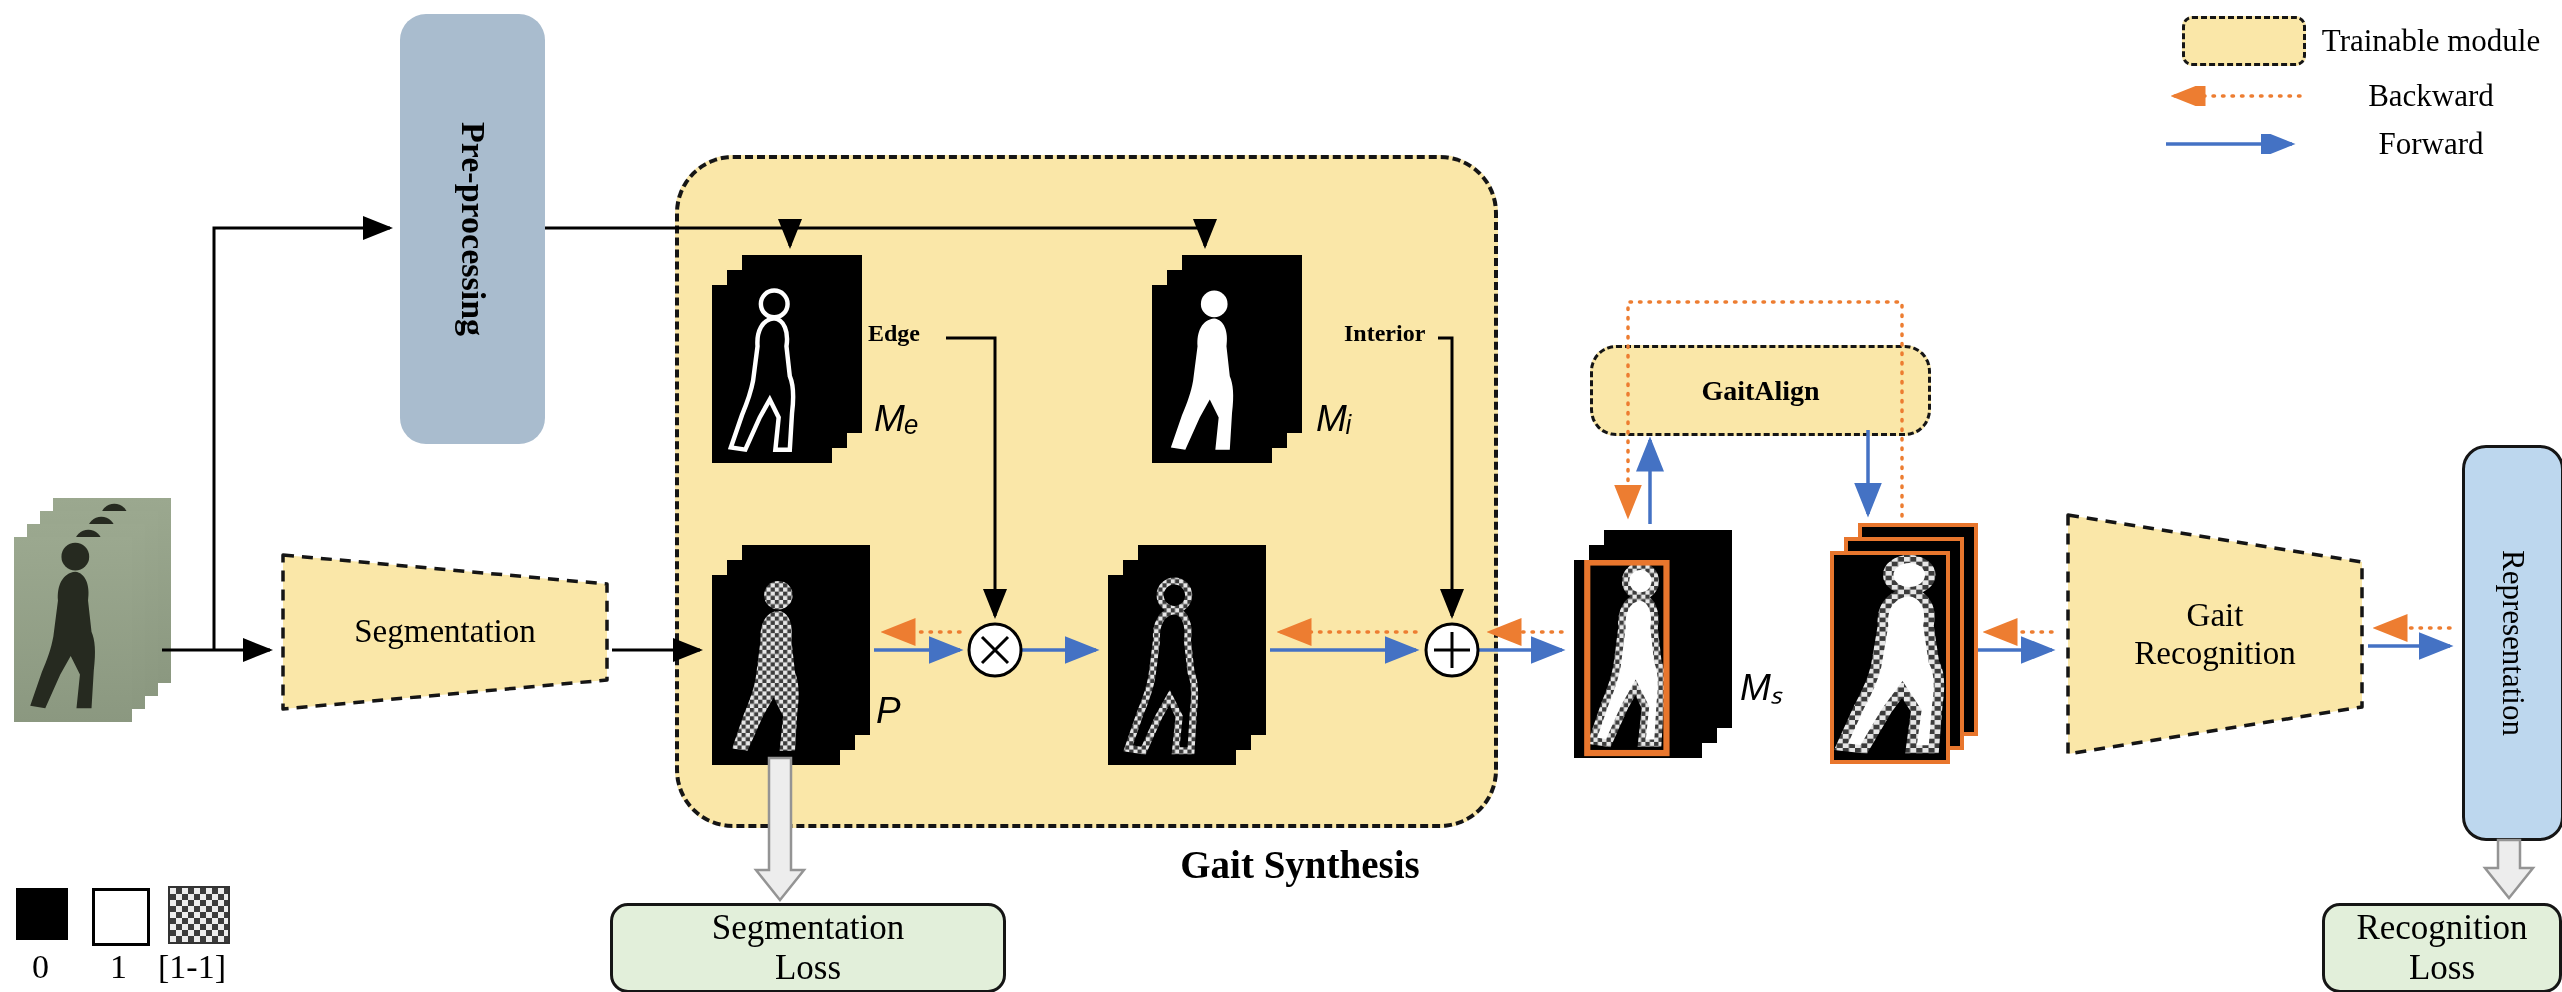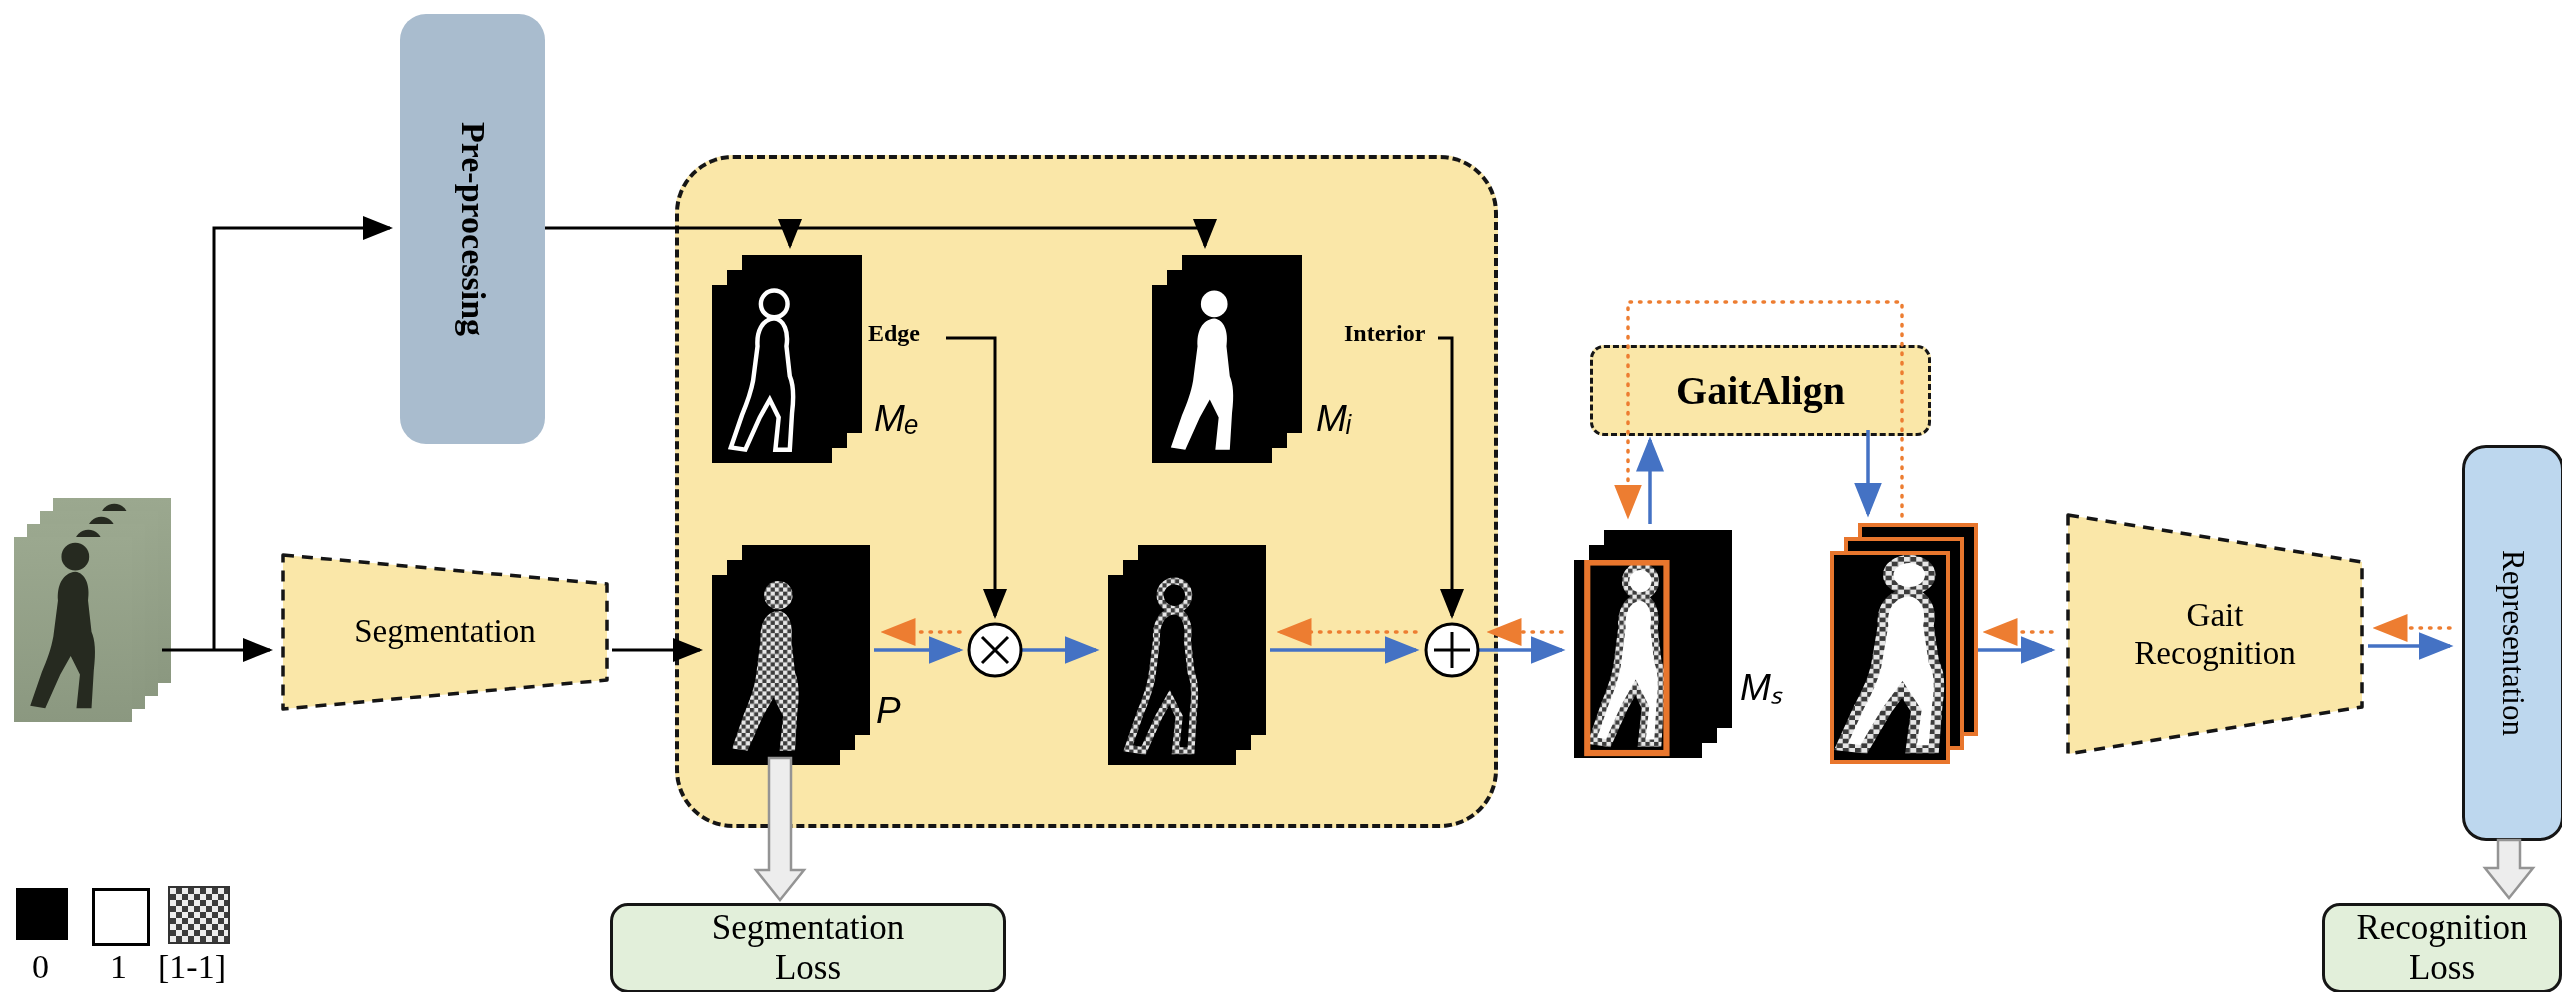--- a/index.html
+++ b/index.html
@@ -4,21 +4,21 @@
 <style>
   html,body{margin:0;padding:0;background:#fff}
   .canvas{position:relative;width:2562px;height:992px;font-family:"Liberation Serif",serif;color:#000;overflow:hidden;background:#fff}
   .abs{position:absolute}
   .flexc{display:flex;align-items:center;justify-content:center;text-align:center}
   .synth{background:#FAE7A8;border:4px dashed #151515;border-radius:58px}
   .pre{background:#A9BCCE;border-radius:26px;font-weight:bold;font-size:34px}
   .vtext{writing-mode:vertical-rl}
   .repr{background:#BDD7EE;border:3px solid #151515;border-radius:24px;font-size:31px}
   .loss{background:#E2EFDA;border:3px solid #151515;border-radius:18px;font-size:35px;line-height:1.15;white-space:pre-line}
-  .galign{background:#FAE7A8;border:3.5px dashed #151515;border-radius:14px;font-weight:bold;font-size:40px}
+  .galign{background:#FAE7A8;border:3.5px dashed #151515;border-radius:26px;font-weight:bold;font-size:28px}
   .traplbl{position:absolute;inset:0;display:flex;align-items:center;justify-content:center;font-size:33px;white-space:pre-line;text-align:center;line-height:1.15}
   .lbl-bold{font-weight:bold;font-size:24px}
   .math{font-family:Liberation Sans, sans-serif;font-style:italic;font-size:37px}
   .synlbl{font-weight:bold;font-size:39px;text-align:center}
   .stack{position:absolute}
   .layer{position:absolute;background:#000}
   .layer.orange{border:4px solid #E8762D}
   .photo{background:linear-gradient(#9ba88f,#8b9880)}
   .sil{display:block;width:100%;height:100%}
   .sil-edge{fill:none;stroke:#fff;stroke-width:4}
@@ -64,20 +64,21 @@
       <marker id="mk-blue" markerWidth="10" markerHeight="8" refX="9" refY="4" orient="auto">
           <path d="M0 0 L10 4 L0 8 Z" fill="#4472C4"></path>
         </marker>
       <marker id="mk-orange" markerWidth="10" markerHeight="8" refX="9" refY="4" orient="auto">
           <path d="M0 0 L10 4 L0 8 Z" fill="#ED7D31"></path>
         </marker>
     </defs>
   </svg>
 
   <div class="abs synth" style="left:675px;top:155px;width:815px;height:665px"></div>
+  <div class="abs synlbl" style="left:1085px;top:842px;width:430px">Gait Synthesis</div>
 
   <div class="abs pre flexc vtext" style="left:400px;top:14px;width:145px;height:430px">Pre-processing</div>
 
   <div class="stack" style="left:14px;top:498px;width:157px;height:224px">
     <div class="layer photo" style="left:39px;top:0;width:118px;height:185px">
         <svg class="sil" viewBox="0 0 100 160">
           <use href="#person" xlink:href="#person" class="sil-photo"></use>
         </svg>
       </div>
     <div class="layer photo" style="left:26px;top:13px;width:118px;height:185px">
@@ -181,20 +182,38 @@
 Recognition</div>
   </div>
 
   <div class="abs repr flexc vtext" style="left:2462px;top:445px;width:96px;height:390px">Representation</div>
 
   <div class="abs loss flexc" style="left:610px;top:903px;width:390px;height:84px">Segmentation
 Loss</div>
   <div class="abs loss flexc" style="left:2322px;top:903px;width:234px;height:84px">Recognition
 Loss</div>
 
+  <div class="legend">
+    <div class="sym">
+        <div class="swatch"></div>
+      </div>
+    <div class="txt">Trainable module</div>
+    <div class="sym">
+      <svg width="150" height="20">
+          <line x1="144" y1="10" x2="18" y2="10" class="ln-orange" marker-end="url(#mk-orange)"></line>
+        </svg>
+    </div>
+    <div class="txt">Backward</div>
+    <div class="sym">
+      <svg width="150" height="20">
+          <line x1="10" y1="10" x2="136" y2="10" class="ln-blue" marker-end="url(#mk-blue)"></line>
+        </svg>
+    </div>
+    <div class="txt">Forward</div>
+  </div>
 
   <div class="sq black" style="left:16px;top:888px"></div>
   <div class="sq white" style="left:92px;top:888px"></div>
   <div class="sq check" style="left:168px;top:886px;width:58px;height:54px"></div>
   <div class="pixlbl" style="left:32px;top:948px">0</div>
   <div class="pixlbl" style="left:110px;top:948px">1</div>
   <div class="pixlbl" style="left:158px;top:948px">[1-1]</div>
 
   <svg class="overlay" width="2562" height="992" viewBox="0 0 2562 992">
     <g>

